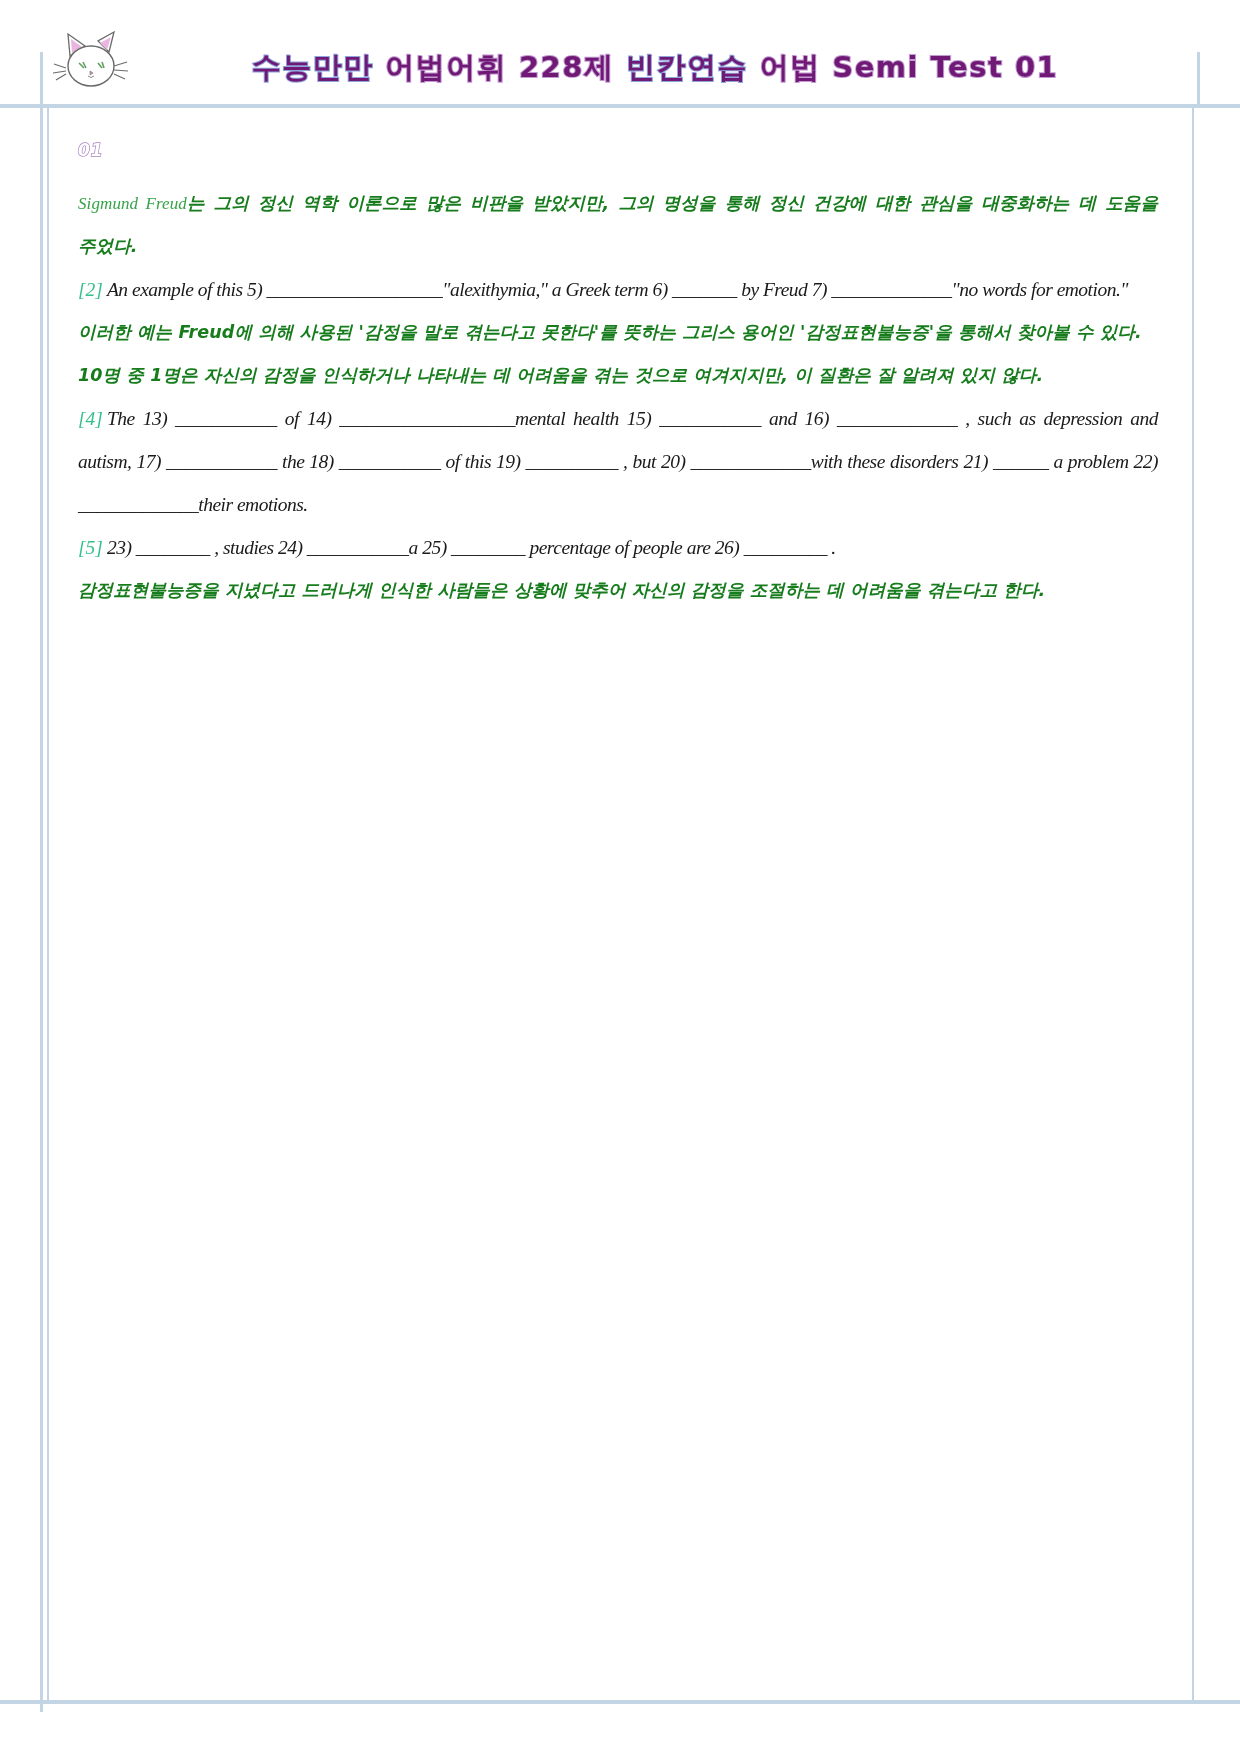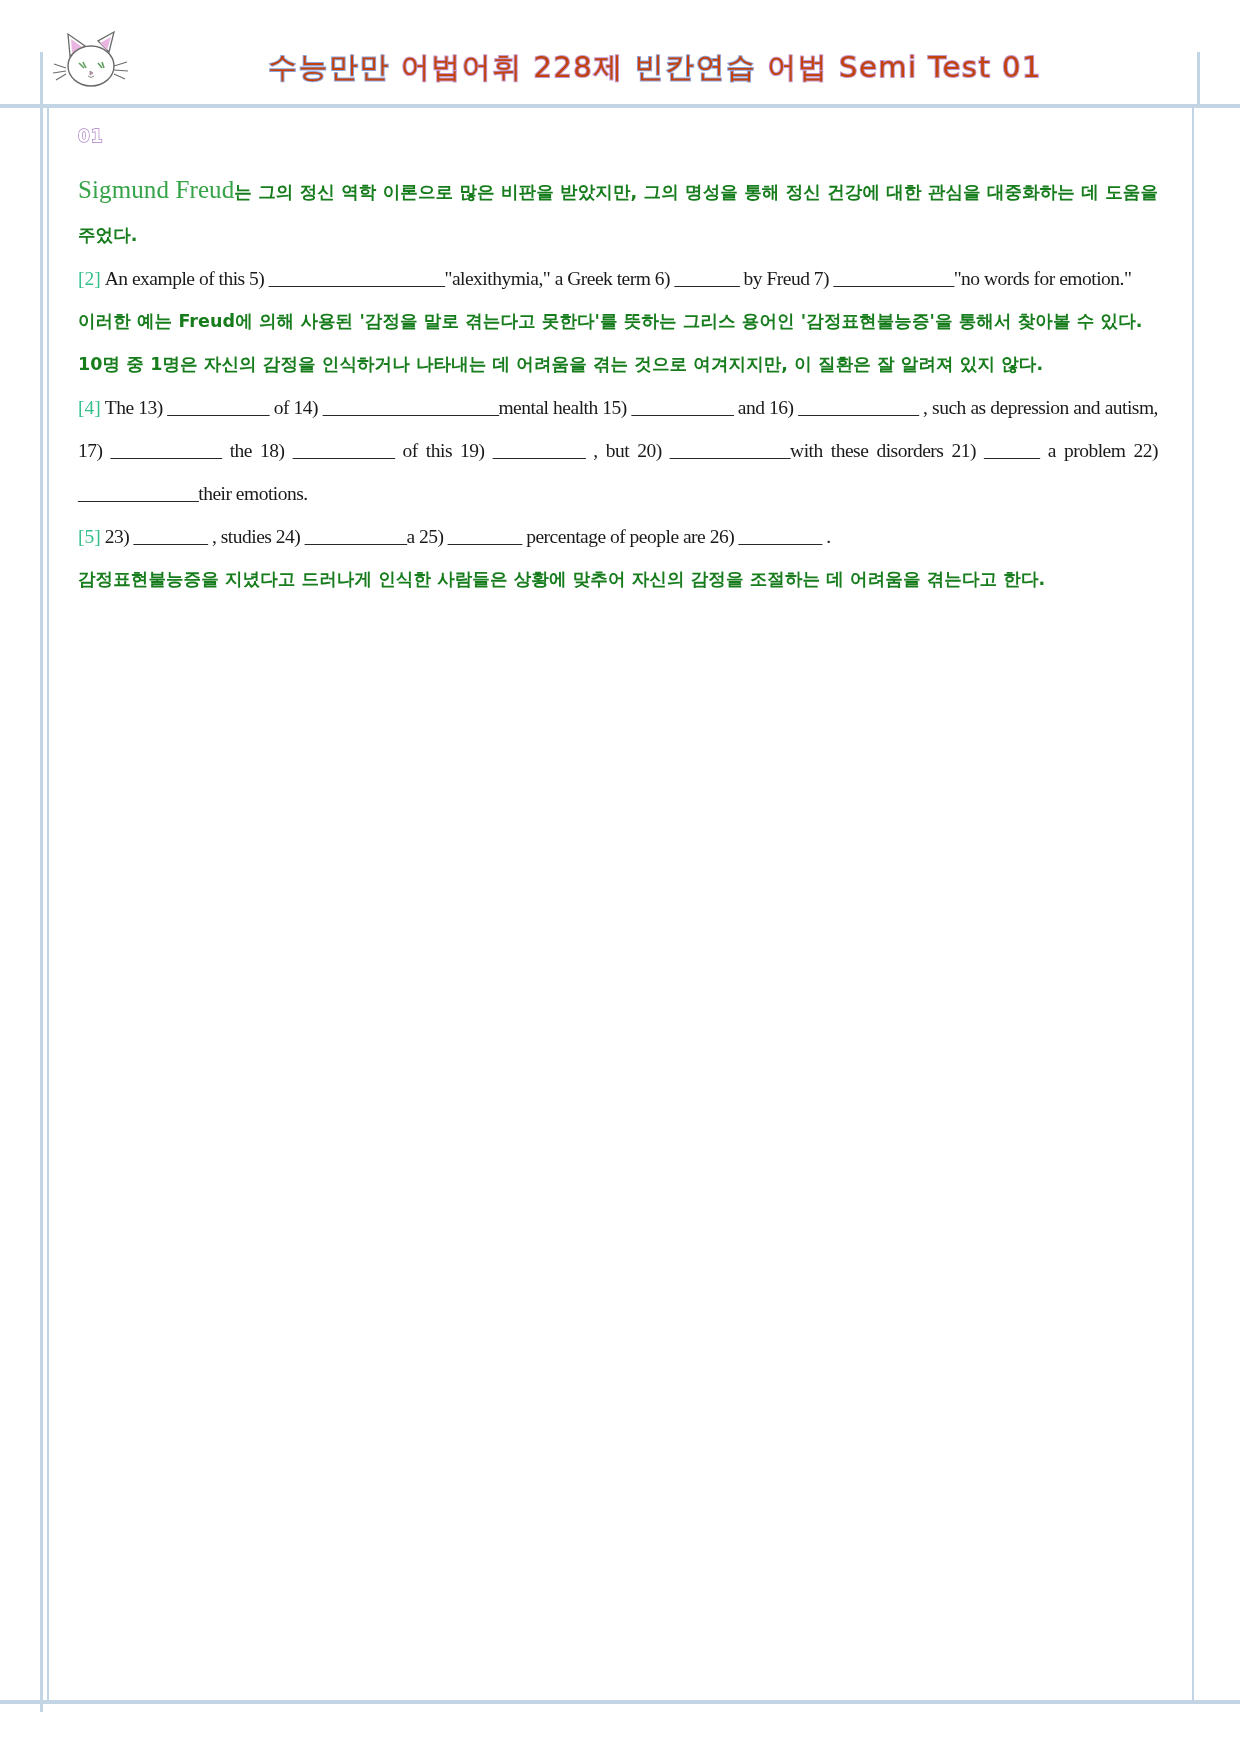--- a/index.html
+++ b/index.html
@@ -33,35 +33,36 @@
     left: 52px; top: 26px;
     width: 76px; height: 72px;
   }
   .page-title {
     position: absolute;
     left: 150px; top: 48px;
     width: 1010px;
     text-align: center;
     font-family: "DejaVu Sans", sans-serif;
     font-size: 29px;
-    font-weight: normal;
+    font-weight: bold;
     letter-spacing: 1.5px;
-    color: #c2410c;
+    color: #701a75;
     -webkit-text-stroke: 2px #b48ec9;
     paint-order: stroke fill;
     white-space: nowrap;
   }
   .page-title .kor-a { -webkit-text-stroke-color: #8fa6dd; }
   .page-title .kor-b { -webkit-text-stroke-color: #c39bd3; }
 
   
   .content {
     position: absolute;
-    left: 78px; top: 126px;
+    left: 78px; top: 140px;
     width: 1080px;
+    font-style: italic;
   }
   .set-number {
     font-family: "DejaVu Sans", sans-serif;
     font-size: 17px;
     font-weight: bold;
     color: #ffffff;
     -webkit-text-stroke: 1.4px #a97fc4;
     paint-order: stroke fill;
     margin: 0 0 22px 0;
     letter-spacing: 1px;
@@ -96,21 +97,21 @@
     text-align: justify;
     text-align-last: left;
     margin: 0;
     letter-spacing: 0.1px;
     word-break: keep-all;
   }
   .kor-line .latin {
     font-family: "Liberation Serif", serif;
     font-weight: normal;
     color: #35a347;
-    font-size: 25px;
+    font-size: 17px;
   }
 </style>
 </head>
 <body>
 
 <div class="frame-line frame-v-left"></div>
 <div class="frame-line frame-v-left2"></div>
 <div class="frame-line frame-v-right"></div>
 <div class="frame-line frame-v-rightbody"></div>
 <div class="frame-line frame-h-top"></div>

